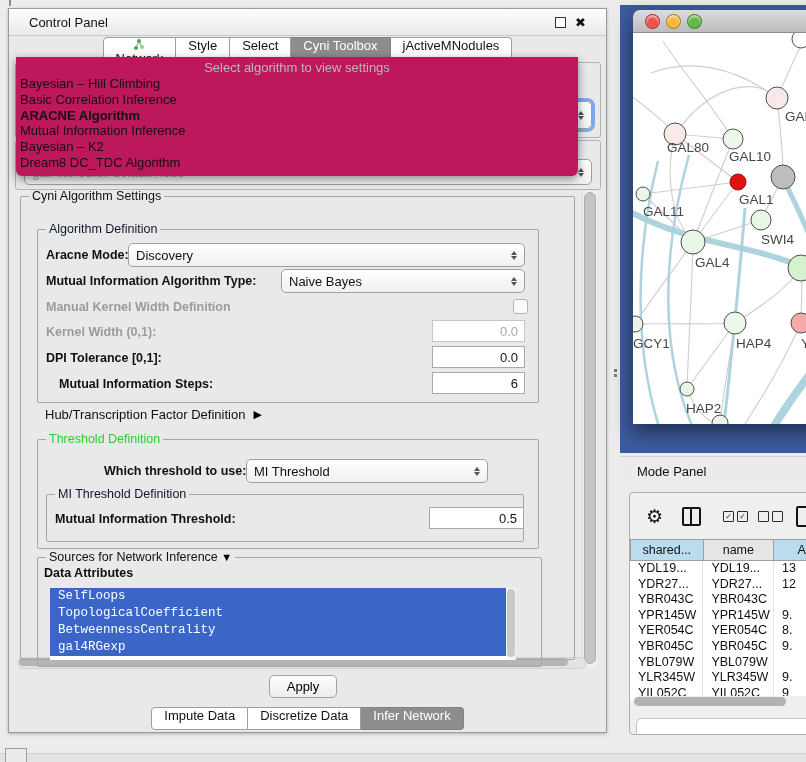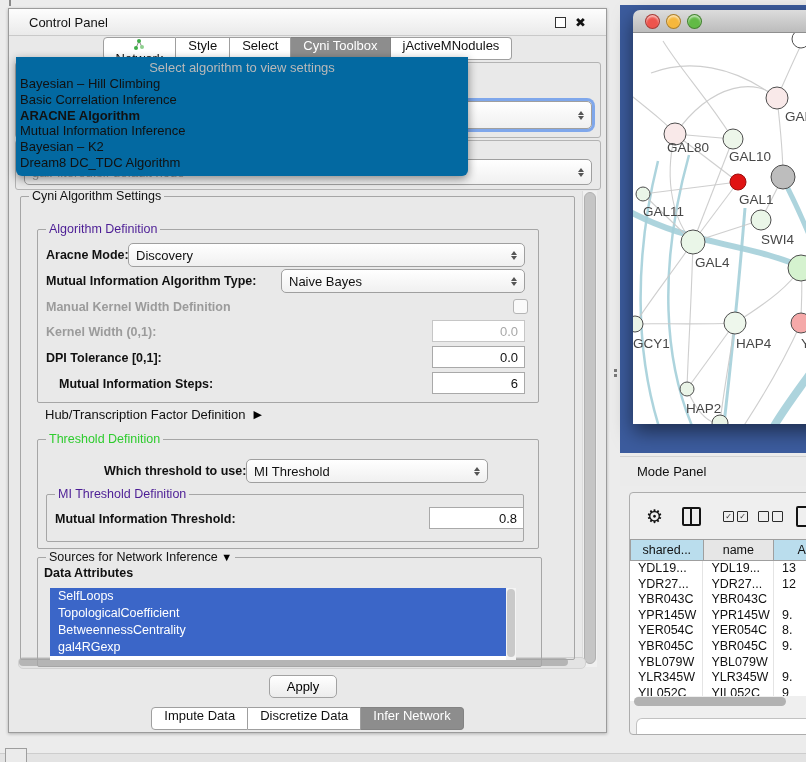--- a/index.html
+++ b/index.html
@@ -31,46 +31,46 @@
   .bg-group2{left:6px;top:131px;width:584px;height:48px;}
   .combo{background:linear-gradient(#ffffff,#f0f0f0);border:1px solid #9f9f9f;border-radius:5px;
         font-size:13px;display:flex;align-items:center;padding:0 7px;position:absolute;}
   .focus-combo{left:8px;right:8px;top:38px;height:26px;box-shadow:0 0 0 3px rgba(100,150,235,.8);}
   .dim-combo{left:8px;right:8px;top:18px;height:24px;color:#a3a3a3;}
   .stepper{margin-left:auto;display:flex;flex-direction:column;gap:1px;align-items:center;}
   .stepper i{width:0;height:0;border-left:3.5px solid transparent;border-right:3.5px solid transparent;display:block;}
   .stepper .up{border-bottom:4.5px solid #555;}
   .stepper .dn{border-top:4.5px solid #555;}
   
-  .dropdown{position:absolute;left:7px;top:48px;width:452px;background:#0369a1;z-index:30;
+  .dropdown{position:absolute;left:7px;top:48px;width:562px;background:#be185d;z-index:30;
         border-radius:0 0 6px 6px;box-shadow:0 3px 10px rgba(0,0,0,.45);padding:3px 0 5px;}
   .dd-placeholder{text-align:center;color:#b9b9b9;font-size:13px;line-height:16px;}
   .dd-item{font-size:13px;line-height:15.8px;padding:0 4px;white-space:nowrap;}
   .dd-item.bold{font-weight:bold;}
   
   .settings-viewport{position:absolute;left:5px;top:179px;width:586px;height:482px;z-index:1;}
   .group{position:absolute;border:1px solid #a6a6a6;border-radius:2px;}
   .gtitle{position:absolute;top:-8px;left:8px;background:#e9e9e9;padding:0 3px;font-size:12.5px;white-space:nowrap;}
-  .t-blue{color:#4c1d95;}
+  .t-blue{color:#0f172a;}
   .t-green{color:#2ecc2e;}
   .grp-main{left:6px;top:8px;width:553px;height:462px;}
   .grp-algo{left:16px;top:32px;width:500px;height:172px;}
   .grp-thresh{left:16px;top:242px;width:500px;height:108px;}
   .grp-midef{left:8px;top:54px;width:476px;height:46px;}
   .grp-src{left:16px;top:360px;width:503px;height:108px;}
   .flabel{position:absolute;font-size:12.5px;font-weight:bold;white-space:nowrap;}
   .flabel.dim,.dimtxt{color:#9b9b9b;}
   .numfield{position:absolute;background:#fff;border:1px solid #a9a9a9;height:20px;display:flex;
         align-items:center;justify-content:flex-end;font-size:13px;padding:0 6px;}
   .numfield.dim{color:#a8a8a8;border-color:#c6c6c6;}
   .checkbox{position:absolute;width:13px;height:13px;border:1px solid #b5b5b5;border-radius:3px;background:#fafafa;}
   .hub-row{position:absolute;left:24px;top:210px;font-size:13px;display:flex;align-items:center;gap:8px;}
   .arrow{font-size:11px;color:#000;}
   .attr-label{position:absolute;left:6px;top:8px;font-size:12.5px;font-weight:bold;}
-  .attr-list{position:absolute;left:12px;top:30px;width:466px;height:72px;background:#fff;display:flex;}
+  .attr-list{position:absolute;left:12px;top:30px;width:466px;height:72px;background:#fff;display:flex;font-family:Liberation Mono, monospace;}
   .attr-items{flex:1;}
   .attr-item{height:17px;line-height:17px;background:var(--accent_selection_blue);color:#fff;
         font-size:12.5px;padding-left:8px;}
   .attr-scroll{width:10px;background:#f4f4f4;}
   .attr-scroll .th{margin:1px;height:68px;background:#c9c9c9;border-radius:5px;}
   .vscroll{position:absolute;left:573px;top:182px;width:14px;height:476px;background:#f0f0f0;
         border-left:1px solid #dcdcdc;}
   .vscroll .vthumb{margin:1px;height:470px;background:#c5c5c5;border-radius:7px;border:1px solid #b0b0b0;}
   .hscroll{position:absolute;left:9px;top:648px;width:566px;height:10px;background:#e3e3e3;
         border:1px solid #d2d2d2;border-radius:5px;}
@@ -248,21 +248,21 @@
             <span>MI Threshold</span>
             <span class="stepper">
                 <i class="up"></i>
                 <i class="dn"></i>
               </span>
           </div>
           <div class="group grp-midef">
             <span class="gtitle t-blue">MI Threshold Definition</span>
             <span class="flabel" style="left:8px;top:17px;">Mutual Information Threshold:</span>
             <div class="numfield" style="left:382px;top:12px;width:81px;">
-              <span>0.8</span>
+              <span>0.5</span>
             </div>
           </div>
         </div>
 
         <div class="group grp-src">
           <span class="gtitle">
             <span>Sources for Network Inference</span>
             <span class="arrow">▼</span>
           </span>
           <span class="attr-label">Data Attributes</span>

